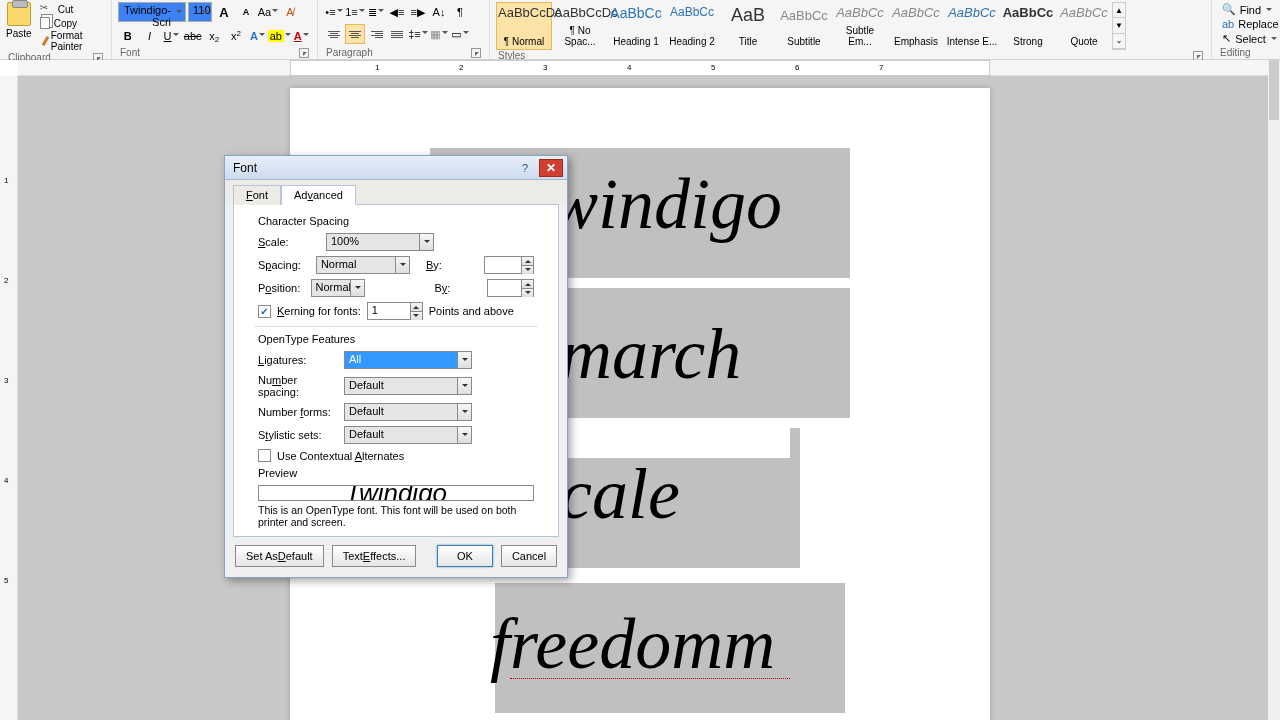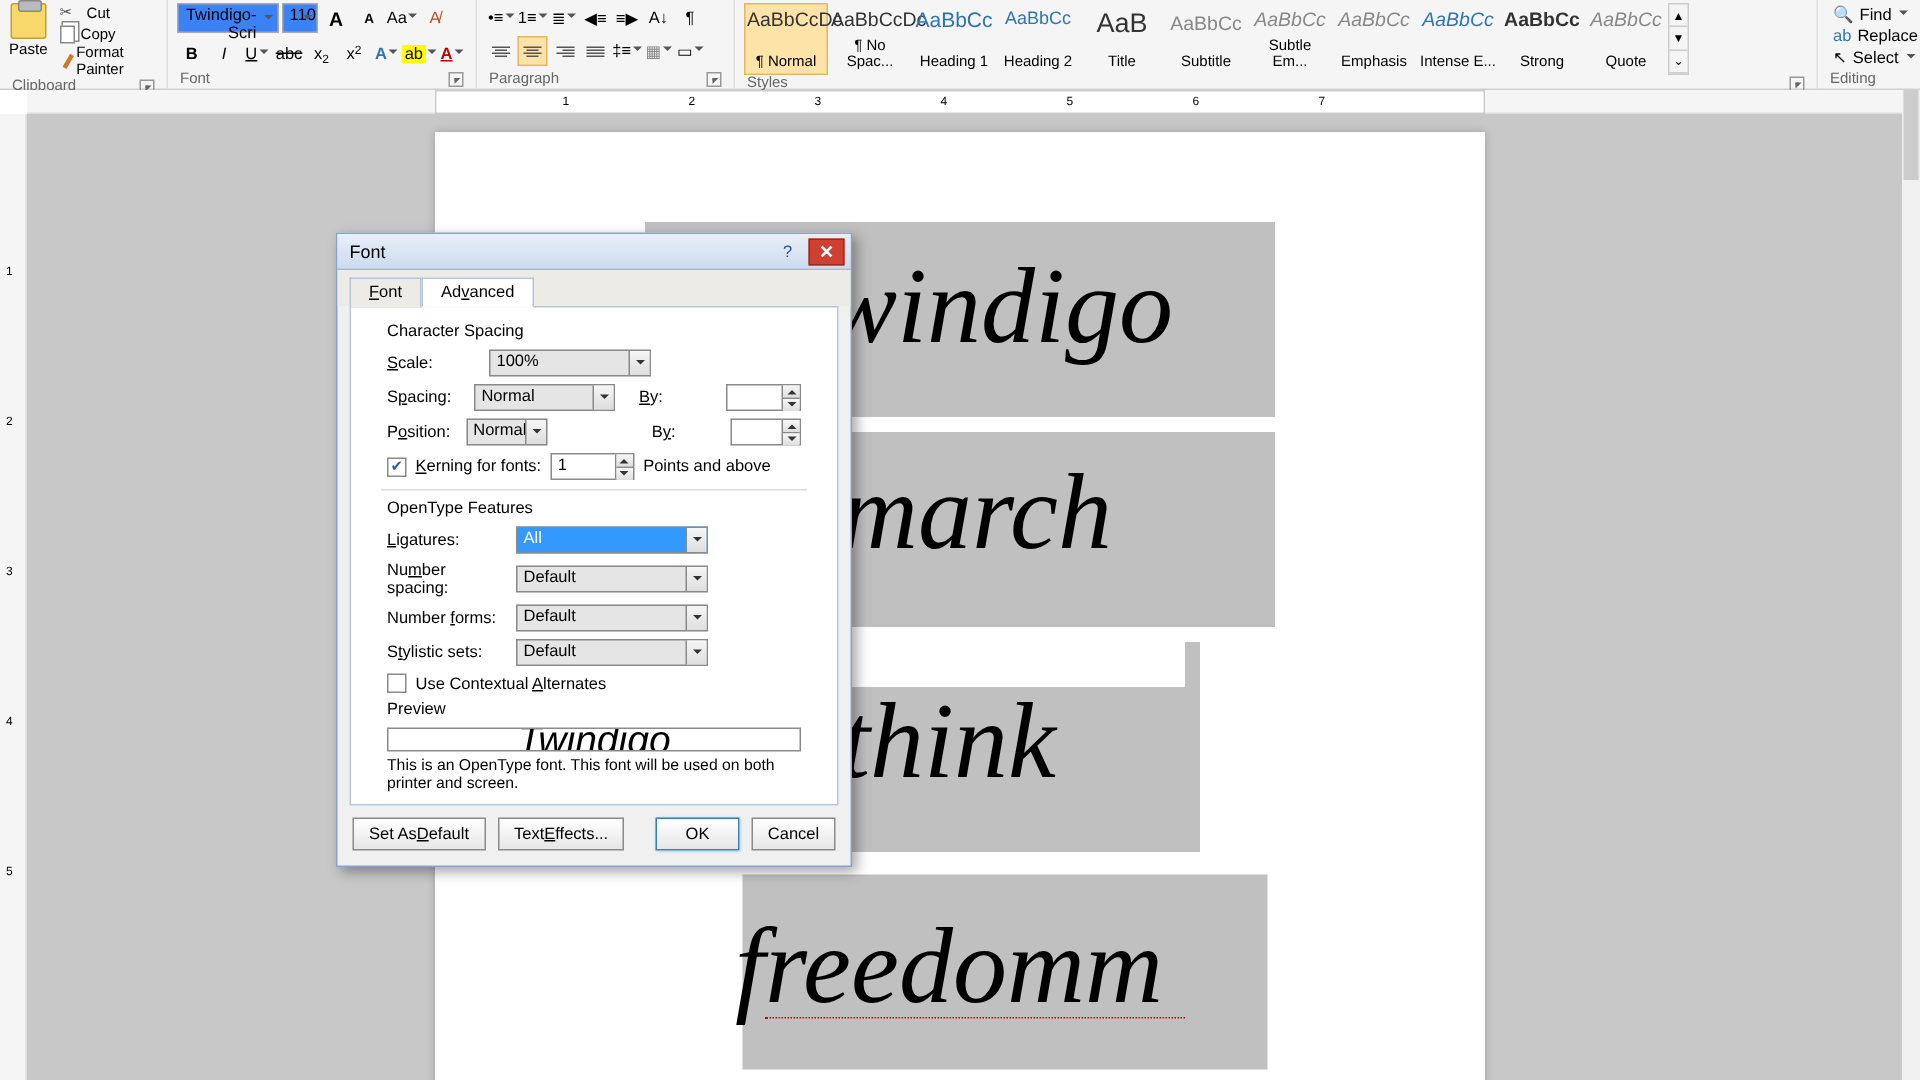--- a/index.html
+++ b/index.html
@@ -342,25 +342,25 @@
       <span class="tick" style="left:504px">6</span>
       <span class="tick" style="left:588px">7</span>
     </div>
   </div>
   <div class="docarea">
     <div class="page">
       <div class="sel-block" style="left:140px;top:60px;width:420px;height:130px"></div>
       <div class="doc-text" style="left:260px;top:80px">windigo</div>
 
       <div class="sel-block" style="left:140px;top:200px;width:420px;height:130px"></div>
-      <div class="doc-text" style="left:270px;top:217px">march</div>
+      <div class="doc-text" style="left:270px;top:230px">march</div>
 
       <div class="sel-block" style="left:140px;top:340px;width:370px;height:140px;"></div>
       <div class="sel-block" style="left:140px;top:340px;width:360px;height:30px;background:#fff"></div>
-      <div class="doc-text" style="left:270px;top:370px">think</div>
+      <div class="doc-text" style="left:270px;top:370px">cale</div>
 
       <div class="sel-block" style="left:205px;top:495px;width:350px;height:130px"></div>
       <div class="doc-text" style="left:200px;top:520px">freedomm</div>
       <div class="underline-red" style="left:220px;top:590px;width:280px"></div>
     </div>
   </div>
   <div class="vscroll">
       <div class="thumb"></div>
     </div>
 </div>

